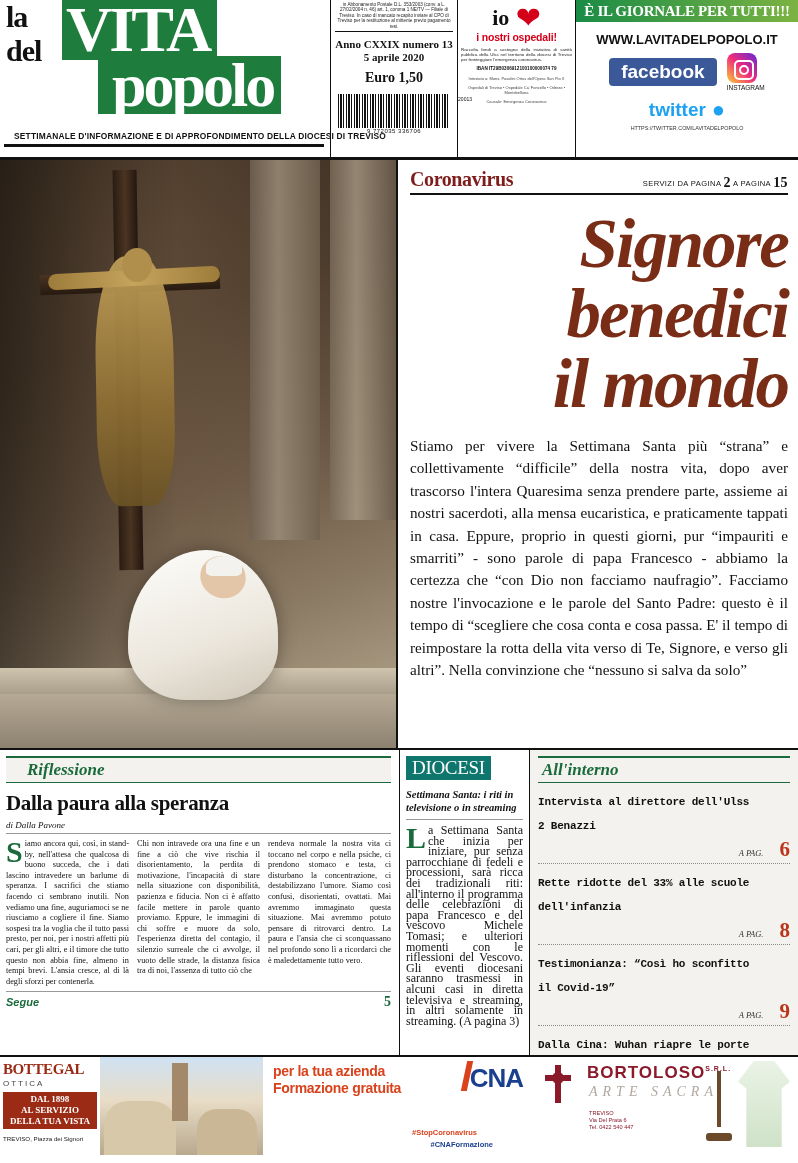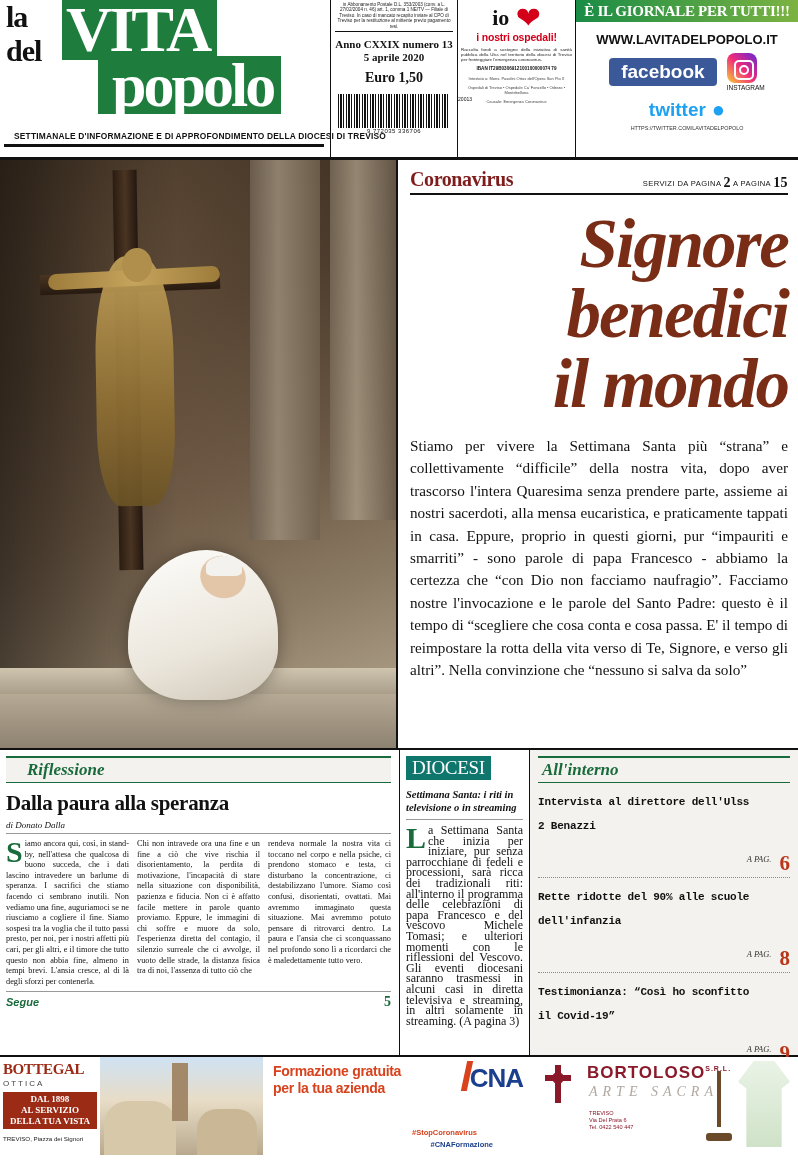--- a/index.html
+++ b/index.html
@@ -516,23 +516,23 @@
   .interno-item:last-child { border-bottom: none; }
   .interno-title {
     font-family: Liberation Mono, monospace;
     font-weight: bold;
     font-size: 11px;
     line-height: 24px;
     letter-spacing: -.2px;
     padding-right: 30px;
   }
   .interno-foot {
-    display: flex; justify-content: flex-end; align-items: flex-start;
-    gap: 8px;
-    margin-top: 16px;
+    display: flex; justify-content: flex-end; align-items: flex-end;
+    gap: 16px;
+    margin-top: 2px;
   }
   .apag {
     font-family: "Liberation Serif", serif;
     font-style: italic;
     font-size: 8.5px;
     color: #333;
   }
   .pagenum {
     font-family: "Liberation Serif", serif;
     font-weight: bold;
@@ -752,21 +752,21 @@
     </div>
     <div class="lead-body">Stiamo per vivere la Settimana Santa più “strana” e collettivamente “difficile” della nostra vita, dopo aver trascorso l'intera Quaresima senza prendere parte, assieme ai nostri sacerdoti, alla mensa eucaristica, e praticamente tappati in casa. Eppure, proprio in questi giorni, pur “impauriti e smarriti” - sono parole di papa Francesco - abbiamo la certezza che “con Dio non facciamo naufragio”. Facciamo nostre l'invocazione e le parole del Santo Padre: questo è il tempo di “scegliere che cosa conta e cosa passa. E' il tempo di reimpostare la rotta della vita verso di Te, Signore, e verso gli altri”. Nella convinzione che “nessuno si salva da solo”</div>
   </div>
 </div>
 
 <div class="lower">
 
   <div class="col-rifl">
     <div class="sec-head">Riflessione</div>
     <div class="rifl-title">Dalla paura alla speranza</div>
-    <div class="rifl-byline">di Donato Dalla</div>
+    <div class="rifl-byline">di Dalla Pavone</div>
     <div class="rifl-cols">
       <div class="rifl-col dropcap">Siamo ancora qui, così, in stand-by, nell'attesa che qualcosa di buono succeda, che i dati lascino intravedere un barlume di speranza. I sacrifici che stiamo facendo ci sembrano inutili. Non vediamo una fine, auguriamoci se ne riusciamo a cogliere il fine. Siamo sospesi tra la voglia che il tutto passi presto, per noi, per i nostri affetti più cari, per gli altri, e il timore che tutto questo non abbia fine, almeno in tempi brevi. L'ansia cresce, al di là degli sforzi per contenerla.</div>
       <div class="rifl-col">Chi non intravede ora una fine e un fine a ciò che vive rischia il disorientamento, la perdita di motivazione, l'incapacità di stare nella situazione con disponibilità, pazienza e fiducia. Non ci è affatto facile mettere in parole quanto proviamo. Eppure, le immagini di chi soffre e muore da solo, l'esperienza diretta del contagio, il silenzio surreale che ci avvolge, il vuoto delle strade, la distanza fisica tra di noi, l'assenza di tutto ciò che</div>
       <div class="rifl-col">rendeva normale la nostra vita ci toccano nel corpo e nella psiche, ci prendono stomaco e testa, ci disturbano la concentrazione, ci destabilizzano l'umore. Siamo così confusi, disorientati, ovattati. Mai avremmo immaginato questa situazione. Mai avremmo potuto pensare di ritrovarci dentro. La paura e l'ansia che ci sconquassano nel profondo sono lì a ricordarci che è maledettamente tutto vero.</div>
     </div>
     <div class="segue">
       <span class="segue-label">Segue</span>
       <span class="segue-num">5</span>
     </div>
   </div>
@@ -782,21 +782,21 @@
 
     <div class="interno-item">
       <div class="interno-title">Intervista al direttore dell'Ulss 2 Benazzi</div>
       <div class="interno-foot">
         <span class="apag">A PAG.</span>
         <span class="pagenum">6</span>
       </div>
     </div>
 
     <div class="interno-item">
-      <div class="interno-title">Rette ridotte del 90% alle scuole dell'infanzia</div>
+      <div class="interno-title">Rette ridotte del 33% alle scuole dell'infanzia</div>
       <div class="interno-foot">
         <span class="apag">A PAG.</span>
         <span class="pagenum">8</span>
       </div>
     </div>
 
     <div class="interno-item">
       <div class="interno-title">Testimonianza: “Così ho sconfitto il Covid-19”</div>
       <div class="interno-foot">
         <span class="apag">A PAG.</span>
@@ -829,22 +829,22 @@
     </div>
     <div class="bott-photo">
       <div class="bott-arc"></div>
       <div class="bott-arc2"></div>
       <div class="bott-tower"></div>
     </div>
   </div>
 
   <div class="ad ad-cna">
     <div class="cna-title">
+      <div>per la tua azienda</div>
       <div>Formazione gratuita</div>
-      <div>per la tua azienda</div>
     </div>
     <div class="cna-logo">CNA</div>
     <div class="cna-tag1">#StopCoronavirus</div>
     <div class="cna-tag2">#CNAFormazione</div>
   </div>
 
   <div class="ad ad-bortoloso">
     <svg class="bort-cross" viewBox="0 0 34 42">
       <rect x="14" y="2" width="6" height="38" fill="#8a1a2a"></rect>
       <rect x="4" y="12" width="26" height="6" fill="#8a1a2a"></rect>

